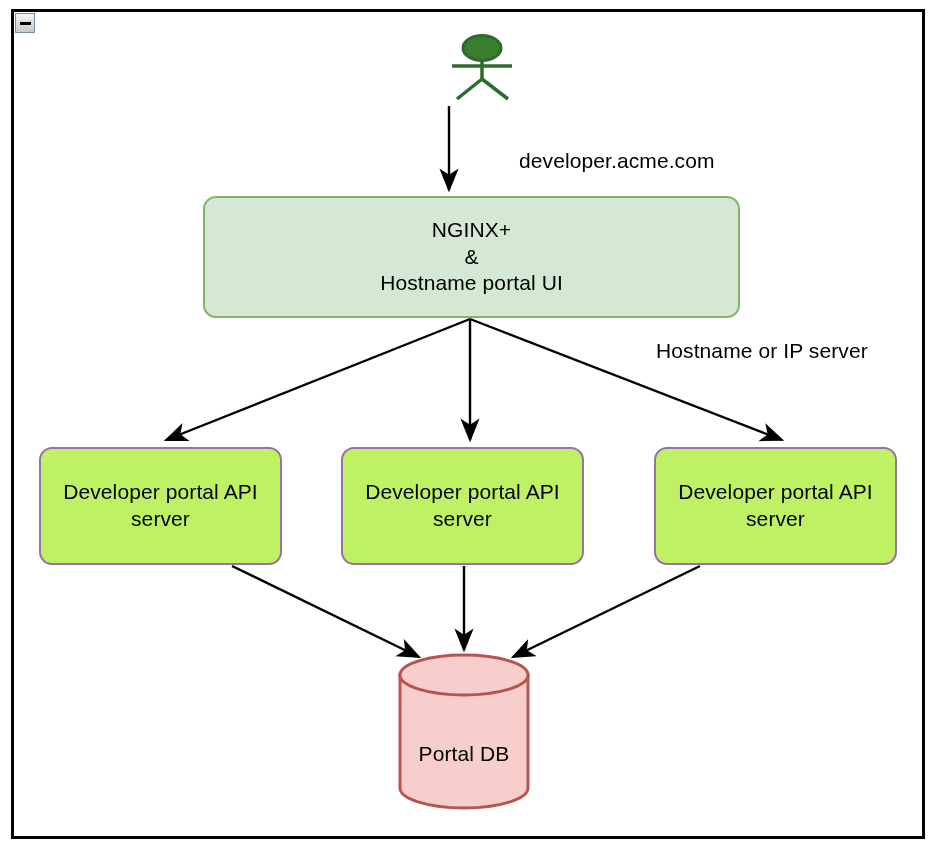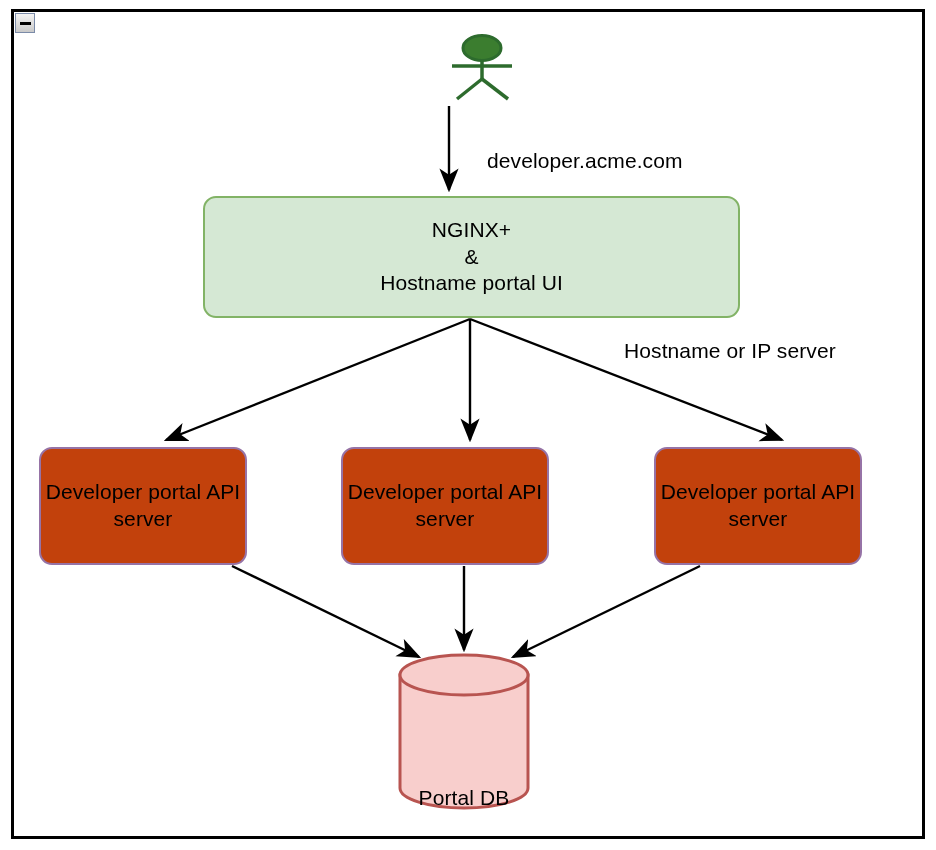--- a/index.html
+++ b/index.html
@@ -71,53 +71,53 @@
   #nginx-node {
     left: 203px;
     top: 196px;
     width: 537px;
     height: 122px;
     background: #d5e8d4;
     border: 2px solid #82b366;
   }
   .api-node {
     top: 447px;
-    width: 208px;
+    width: 243px;
     height: 118px;
-    background: #c2410c;
+    background: #bef264;
     border: 2px solid #9673a6;
   }
   #api-node-1 { left: 39px; }
   #api-node-2 { left: 341px; }
   #api-node-3 { left: 654px; }
   .edge-label {
     position: absolute;
     font-size: 21px;
     color: #000000;
     white-space: nowrap;
     letter-spacing: 0.1px;
+    margin-left: 32px;
   }
   #label-domain {
     left: 487px;
     top: 149px;
   }
   #label-hostname {
     left: 624px;
     top: 339px;
   }
   #db-label {
     position: absolute;
     left: 400px;
     top: 742px;
     width: 128px;
     text-align: center;
     font-size: 21px;
     color: #000000;
     letter-spacing: 0.1px;
-    margin-top: 44px;
   }
 </style>
 </head>
 <body>
 
 <div id="canvas">
 
   <div id="frame"></div>
 
   <div id="collapse-btn">

